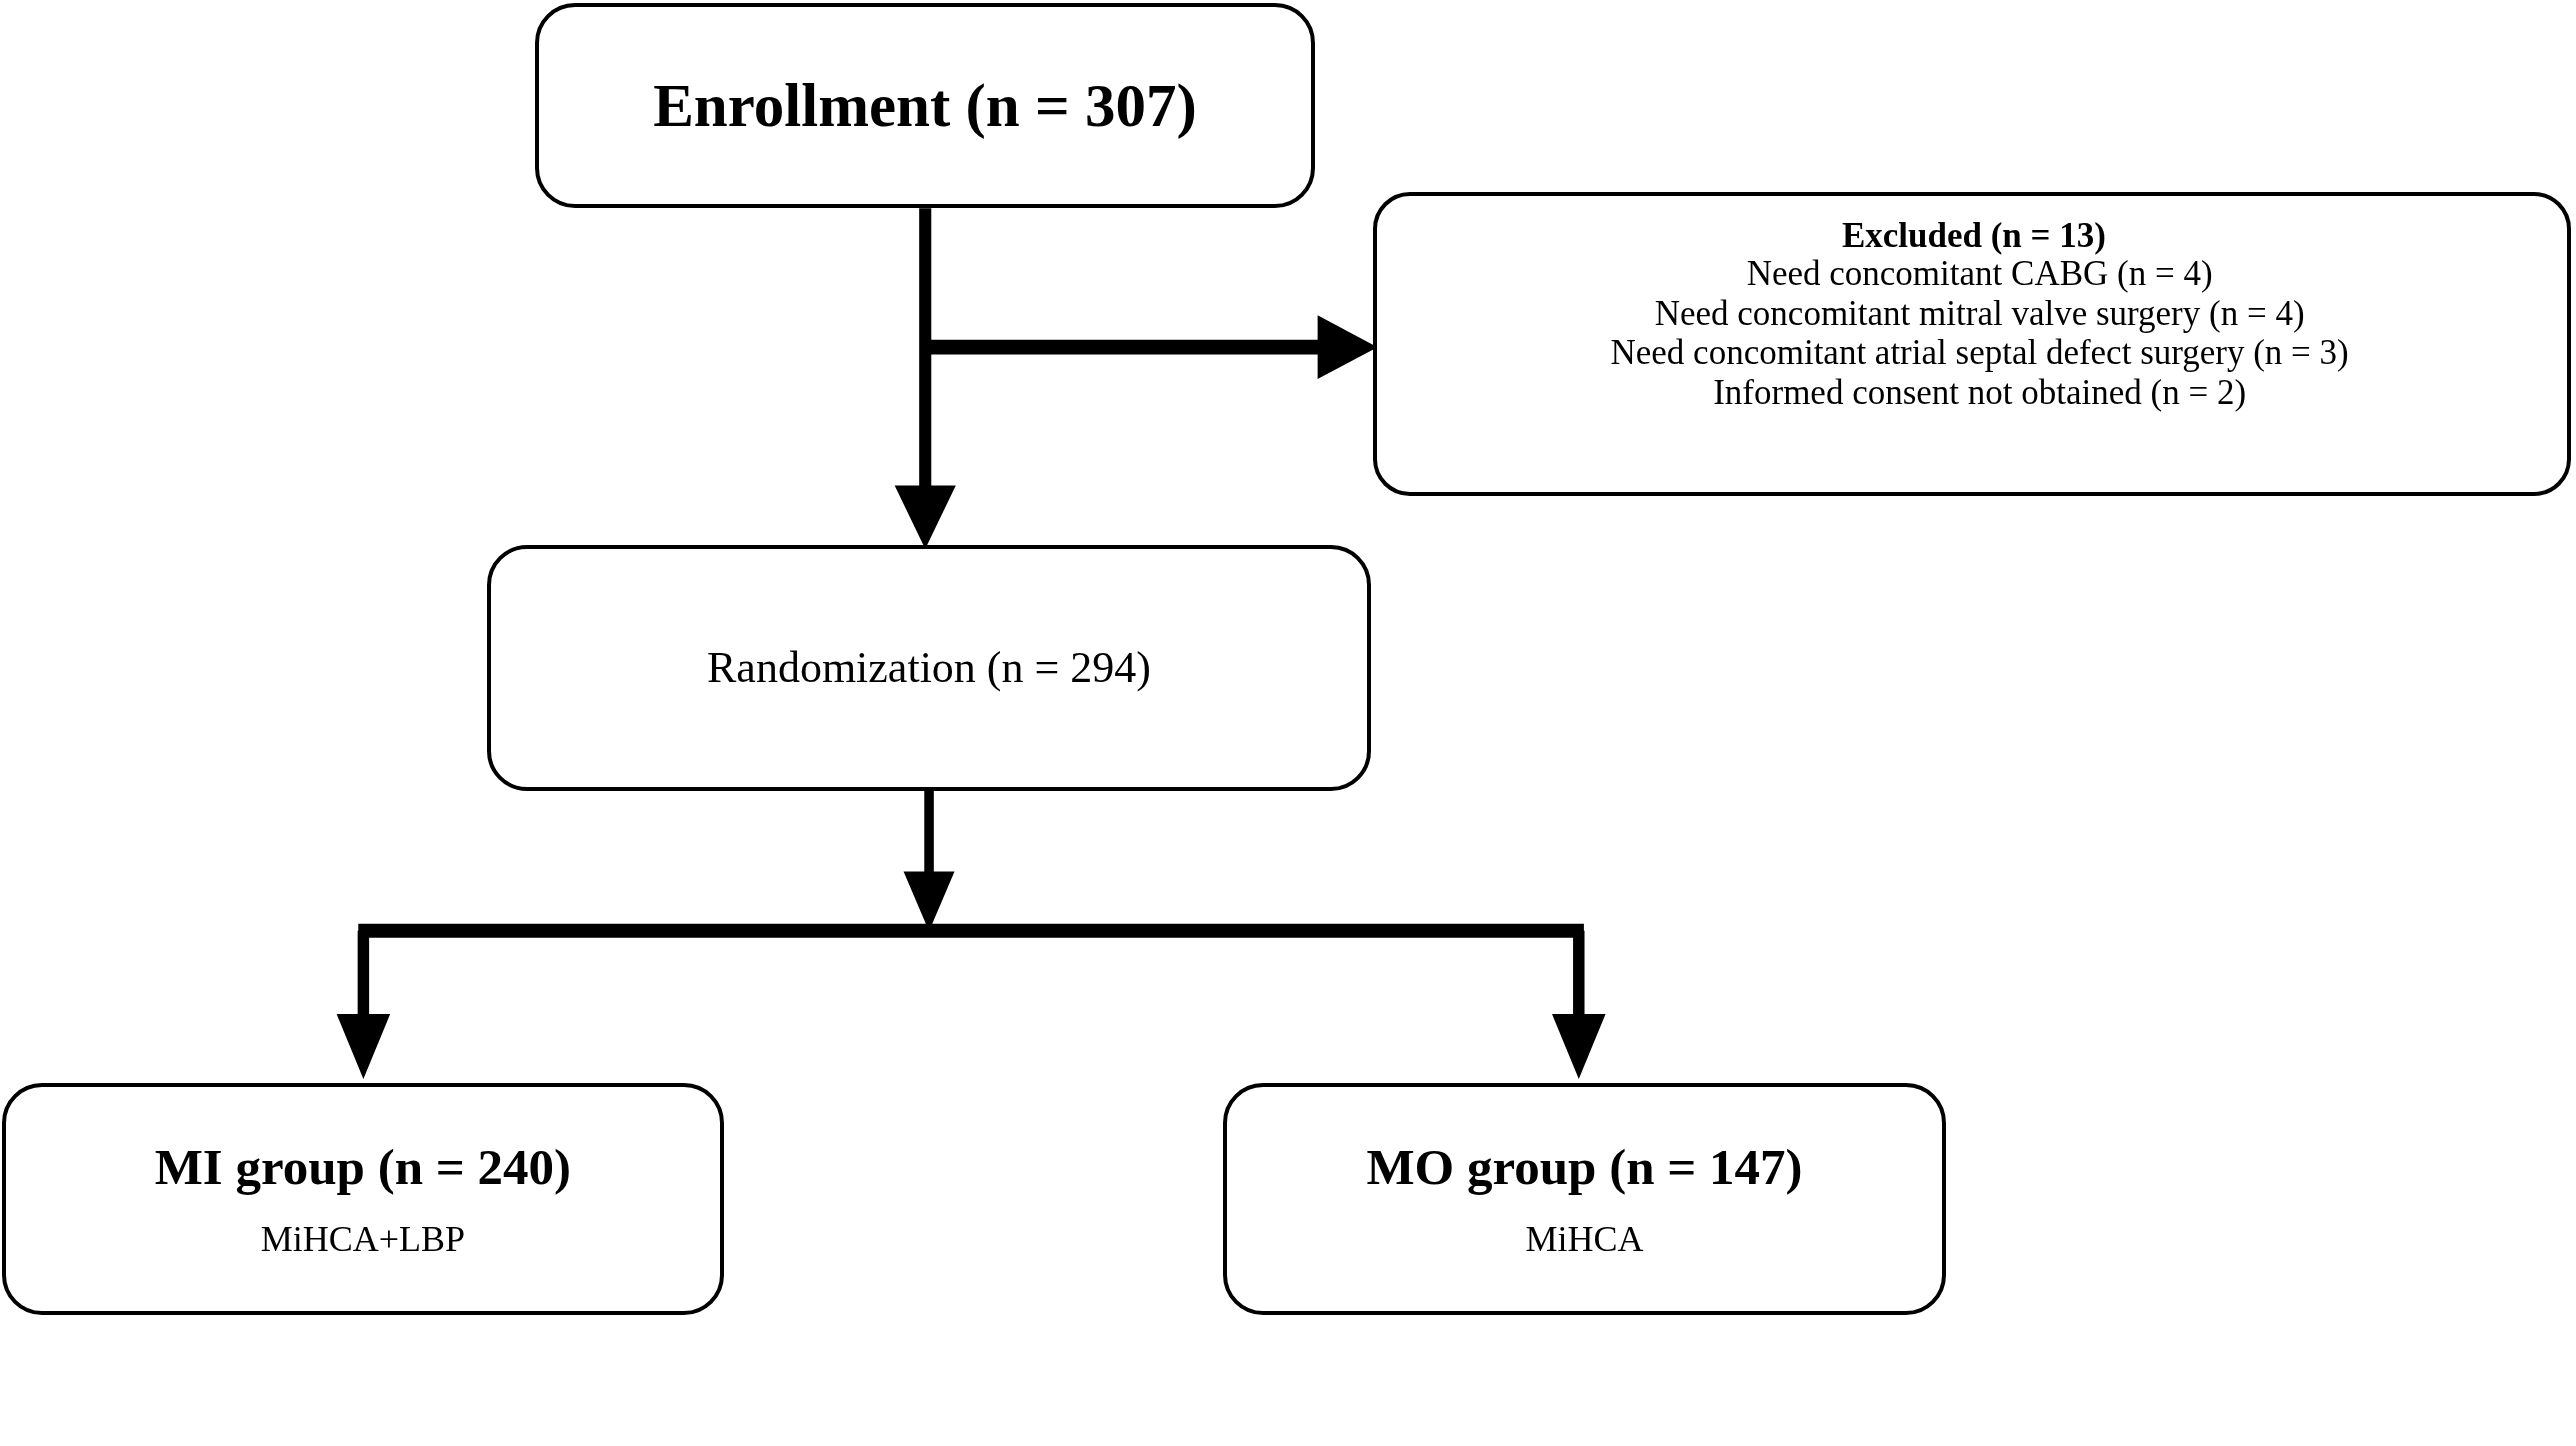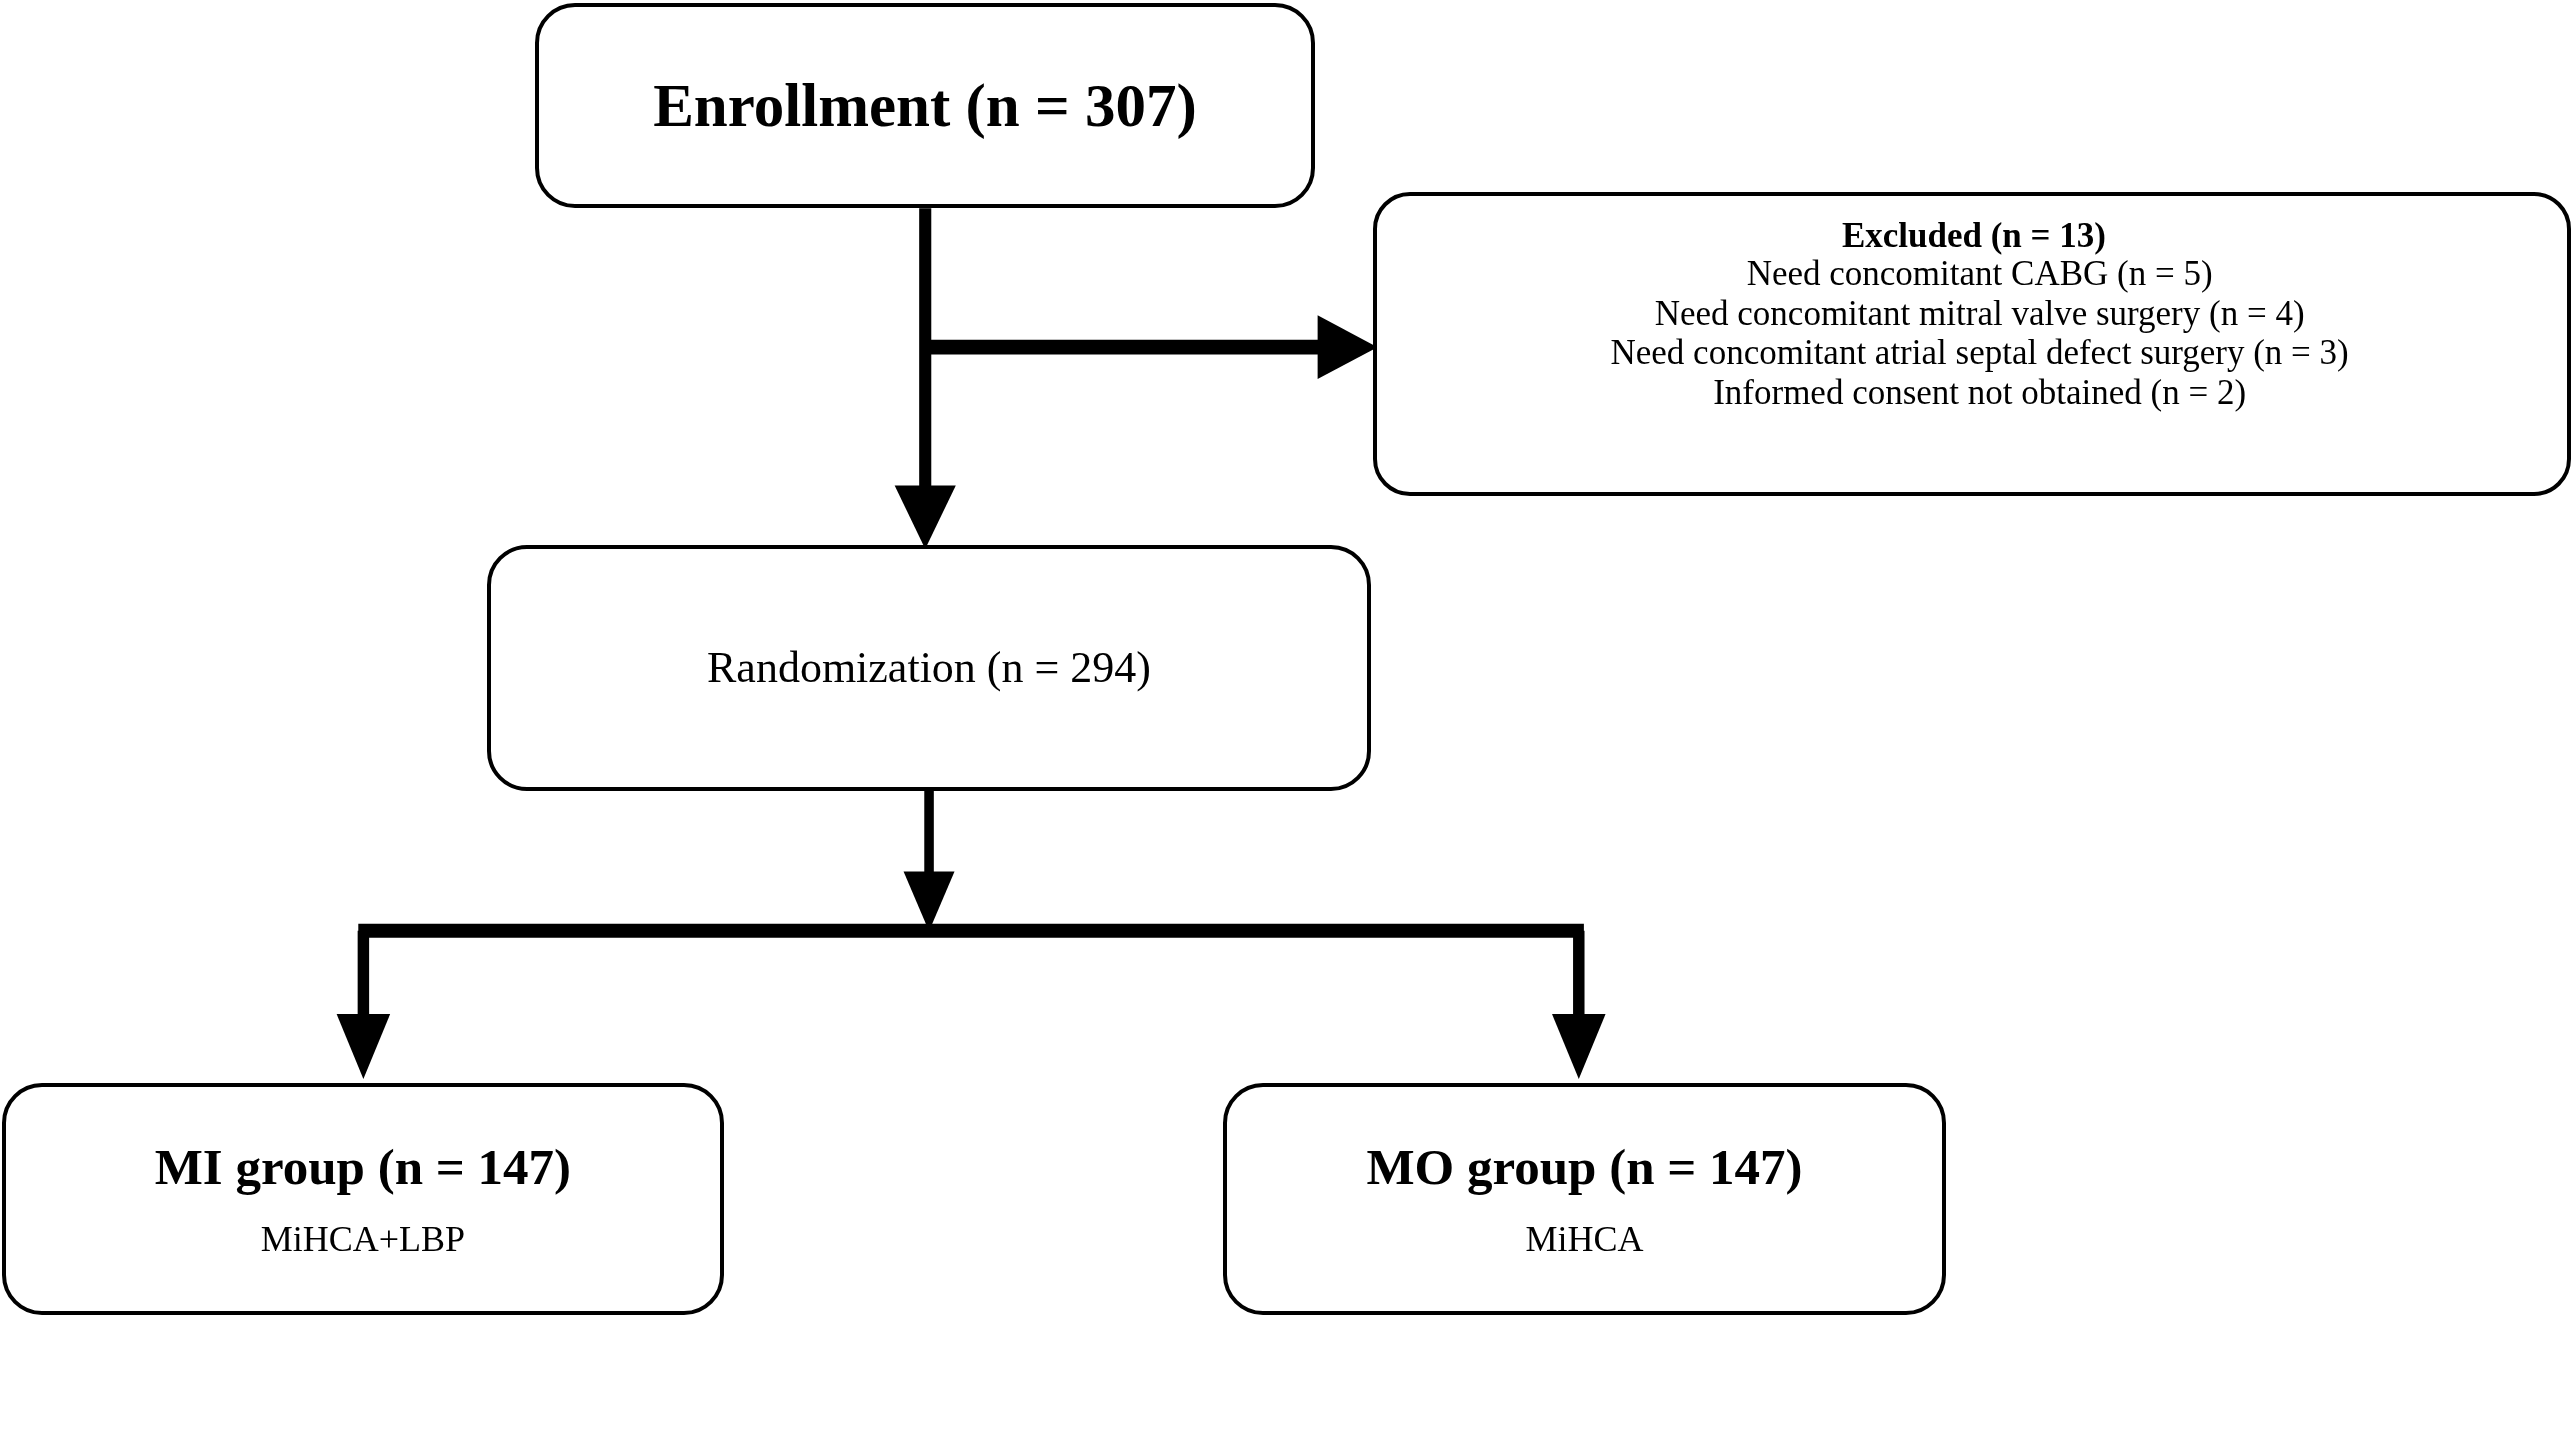--- a/index.html
+++ b/index.html
@@ -152,32 +152,32 @@
       <polygon points="2478,1694 2436,1592 2520,1592" fill="#000000"></polygon>
     </g>
   </svg>
 
   <div class="node-box" id="enrollment-box">
     <div class="node-title">Enrollment (n = 307)</div>
   </div>
 
   <div class="node-box" id="excluded-box">
     <div id="excluded-title">Excluded (n = 13)</div>
-    <div class="excluded-item">Need concomitant CABG (n = 5)</div>
+    <div class="excluded-item">Need concomitant CABG (n = 4)</div>
     <div class="excluded-item">Need concomitant mitral valve surgery (n = 4)</div>
     <div class="excluded-item">Need concomitant atrial septal defect surgery (n = 3)</div>
     <div class="excluded-item">Informed consent not obtained (n = 2)</div>
   </div>
 
   <div class="node-box" id="randomization-box">
     <div class="node-title">Randomization (n = 294)</div>
   </div>
 
   <div class="node-box" id="mi-group-box">
-    <div class="arm-title">MI group (n = 147)</div>
+    <div class="arm-title">MI group (n = 240)</div>
     <div class="arm-subtitle">MiHCA+LBP</div>
   </div>
 
   <div class="node-box" id="mo-group-box">
     <div class="arm-title">MO group (n = 147)</div>
     <div class="arm-subtitle">MiHCA</div>
   </div>
 
 </div>
 

